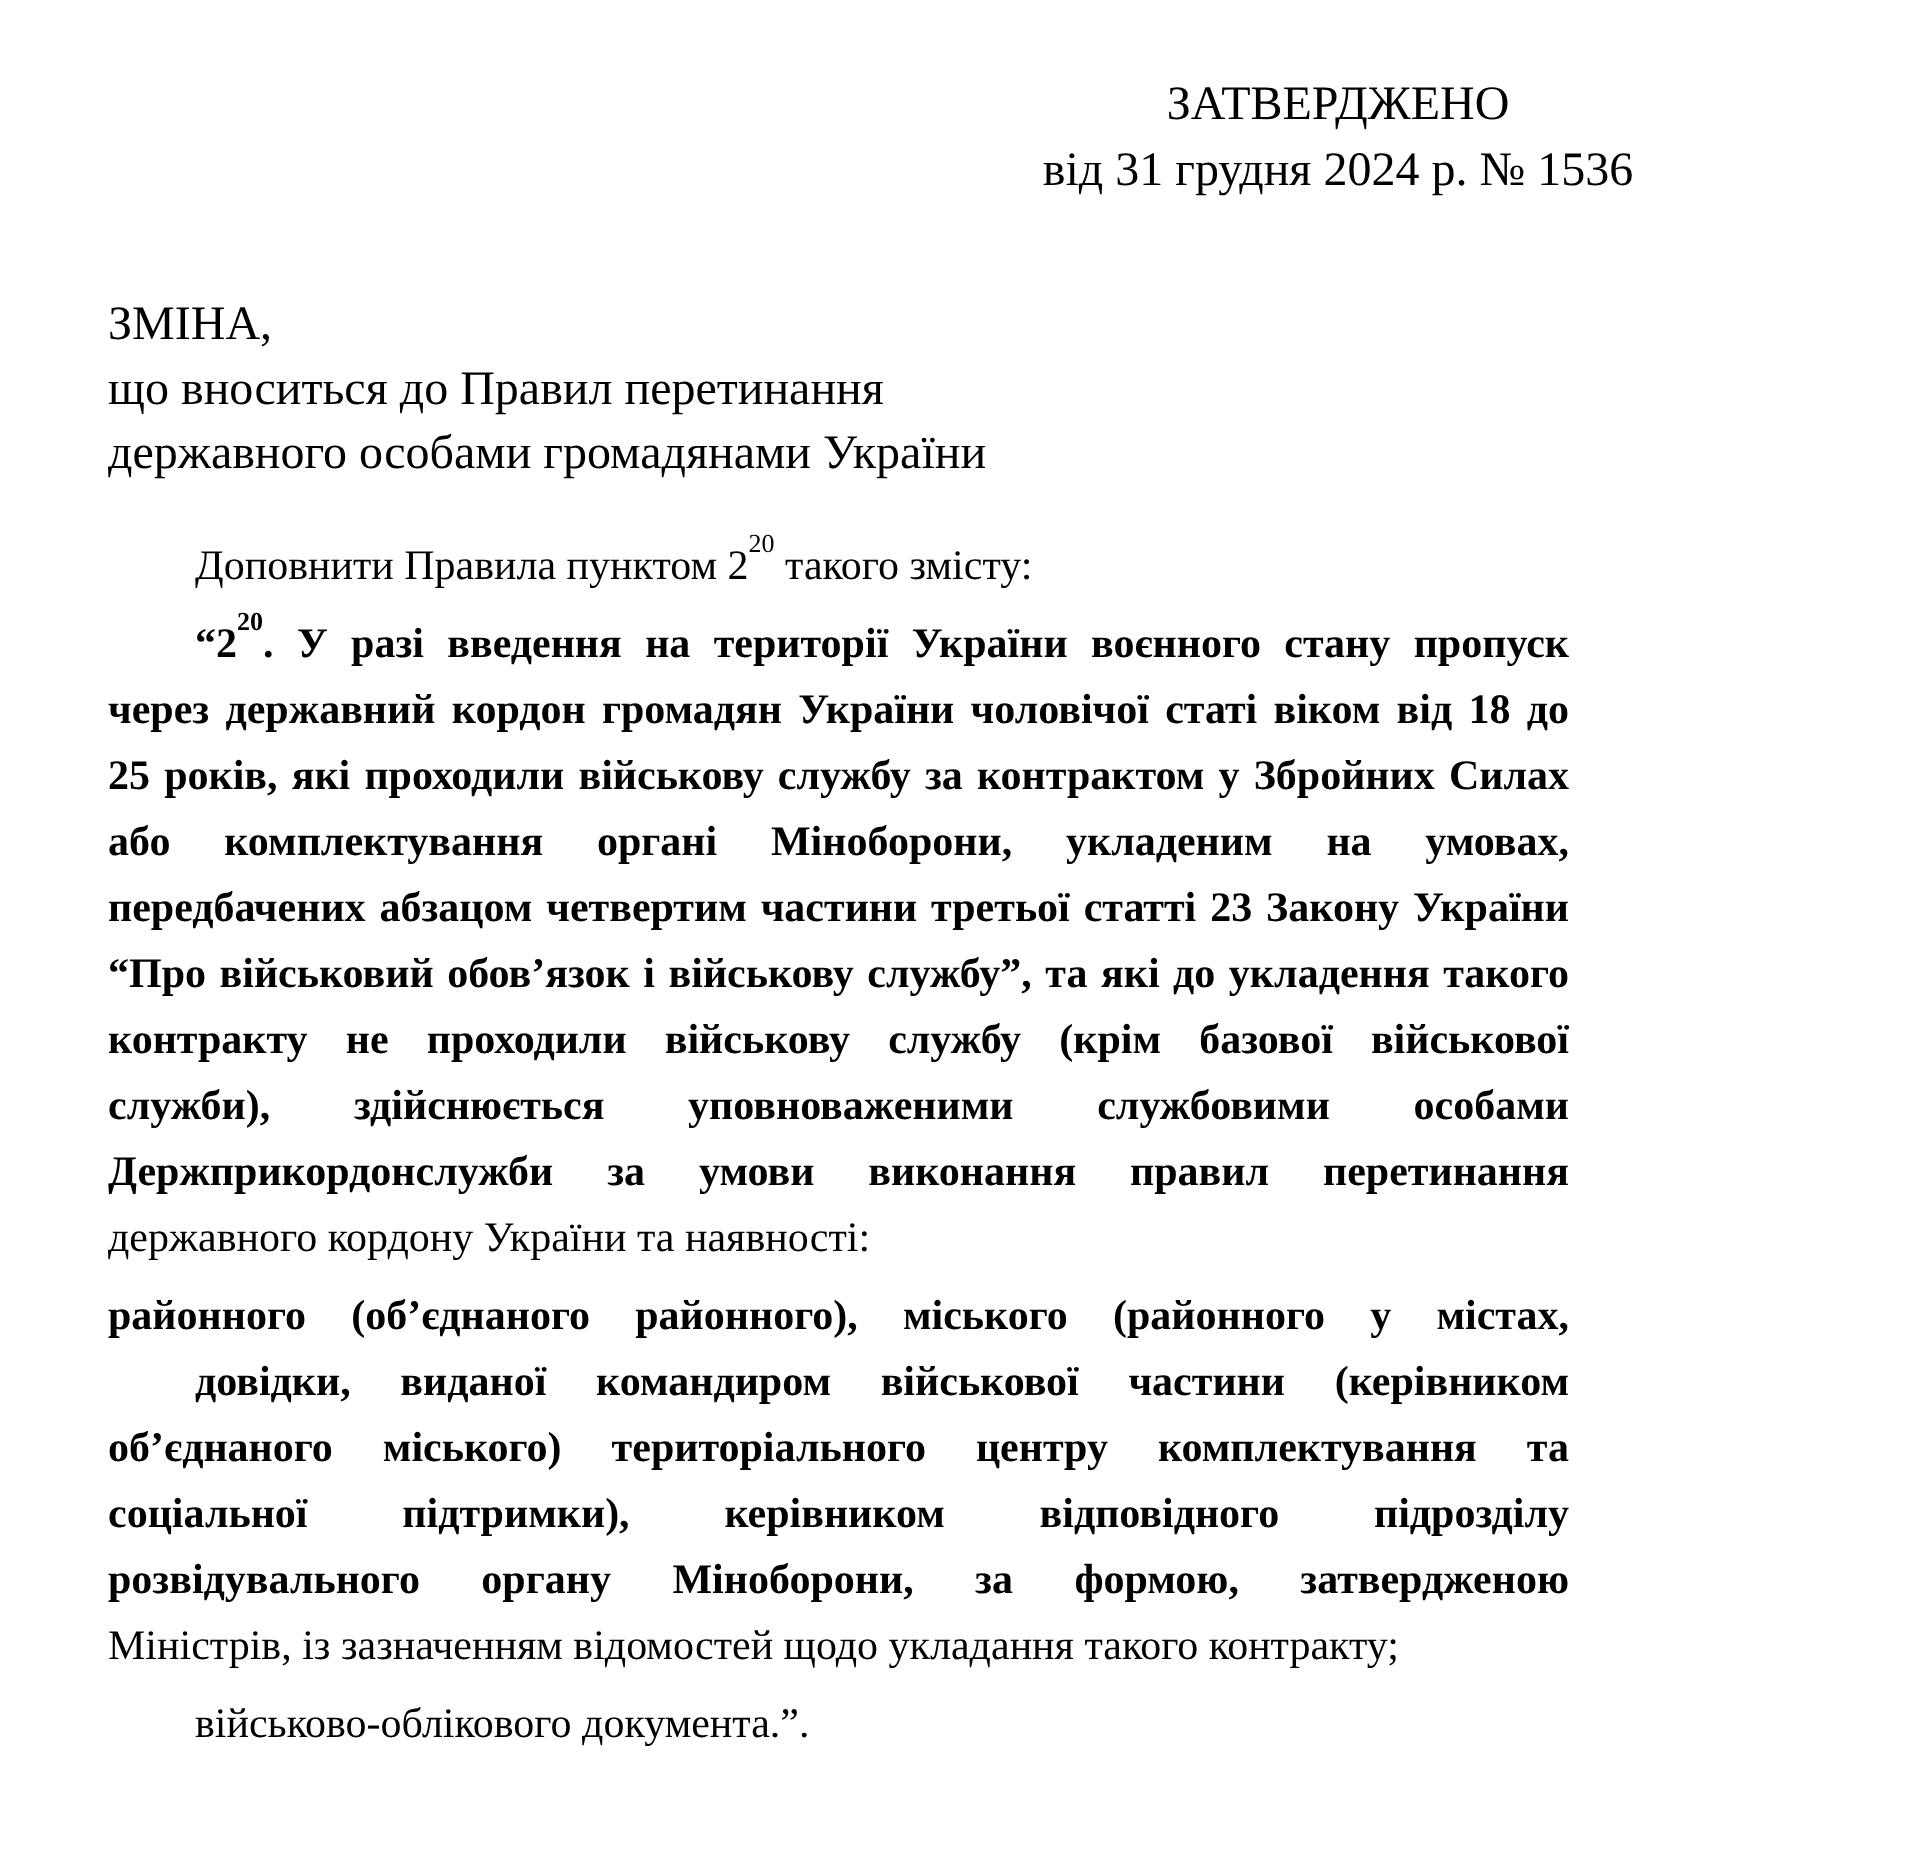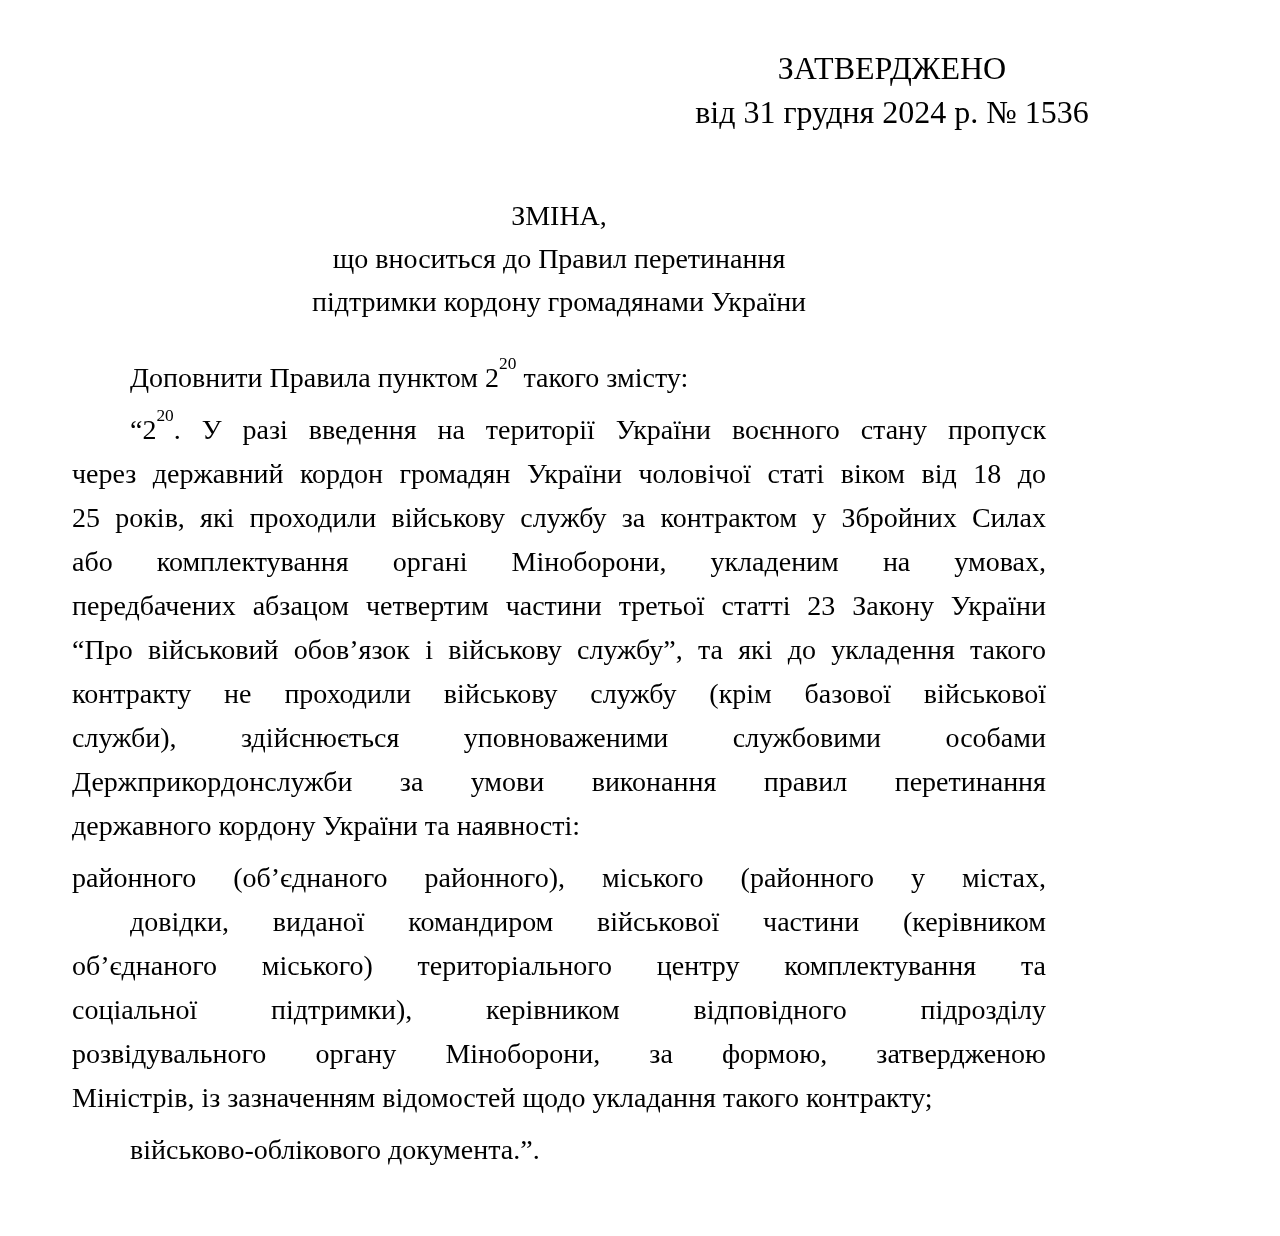--- a/index.html
+++ b/index.html
@@ -17,52 +17,52 @@
   .approval {
     margin: 46px 0 0 586px;
     width: 612px;
     font-size: 32px;
     line-height: 44px;
     text-align: center;
   }
   .approval .line { white-space: nowrap; }
   .doc-title {
     margin: 60px 62px 0 72px;
-    font-size: 28px;
+    font-size: 32px;
     line-height: 43px;
-    text-align: center;
+    text-align: left;
   }
   .body-text {
     margin: 33px 62px 0 72px;
     font-size: 28px;
     line-height: 44px;
   }
   .para { margin: 0 0 8px 0; }
   .para .line { text-align: justify; }
-  .para .line.stretch { text-align-last: justify; }
+  .para .line.stretch { text-align-last: justify; font-weight: bold; }
   .para .line.indent { padding-left: 58px; }
   sup {
     font-size: 0.62em;
     line-height: 0;
     position: relative;
     top: -0.45em;
   }
 </style>
 </head>
 <body>
 
 <div class="page">
   <div class="approval">
       <div class="line">ЗАТВЕРДЖЕНО</div>
       <div class="line">від 31 грудня 2024 р. № 1536</div>
     </div>
   <div class="doc-title">
       <div class="line">ЗМІНА,</div>
       <div class="line">що вноситься до Правил перетинання</div>
-      <div class="line">підтримки кордону громадянами України</div>
+      <div class="line">державного особами громадянами України</div>
     </div>
   <div class="body-text">
       <div class="para">
         <div class="line indent">Доповнити Правила пунктом 2<sup>20</sup> такого змісту:</div>
       </div>
       <div class="para">
         <div class="line indent stretch">“2<sup>20</sup>. У разі введення на території України воєнного стану пропуск</div>
         <div class="line stretch">через державний кордон громадян України чоловічої статі віком від 18 до</div>
         <div class="line stretch">25 років, які проходили військову службу за контрактом у Збройних Силах</div>
         <div class="line stretch">або комплектування органі Міноборони, укладеним на умовах,</div>

